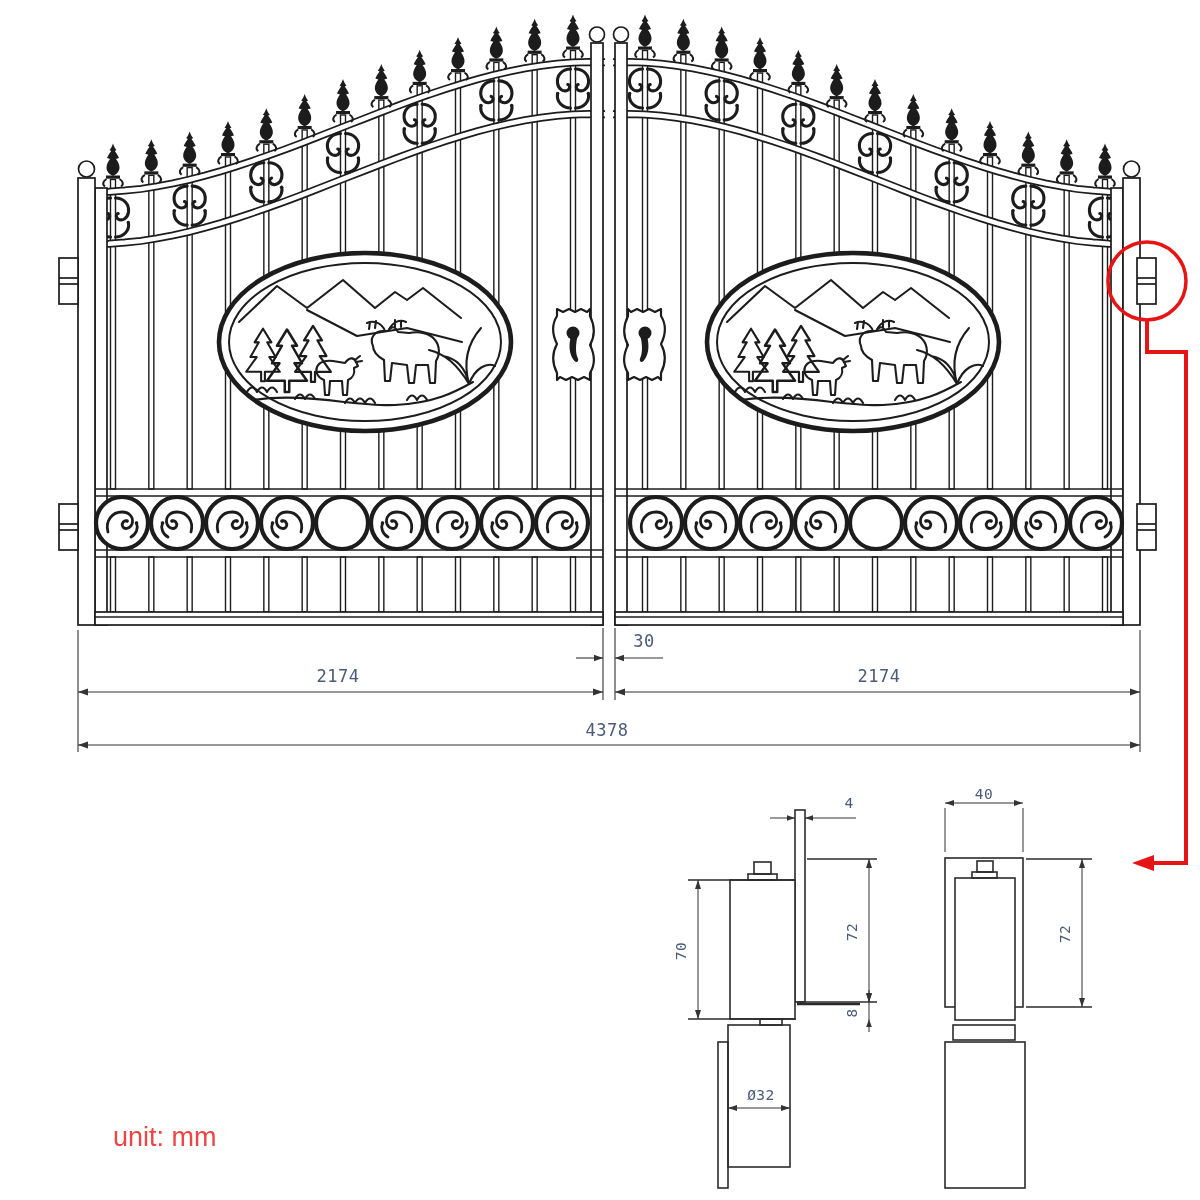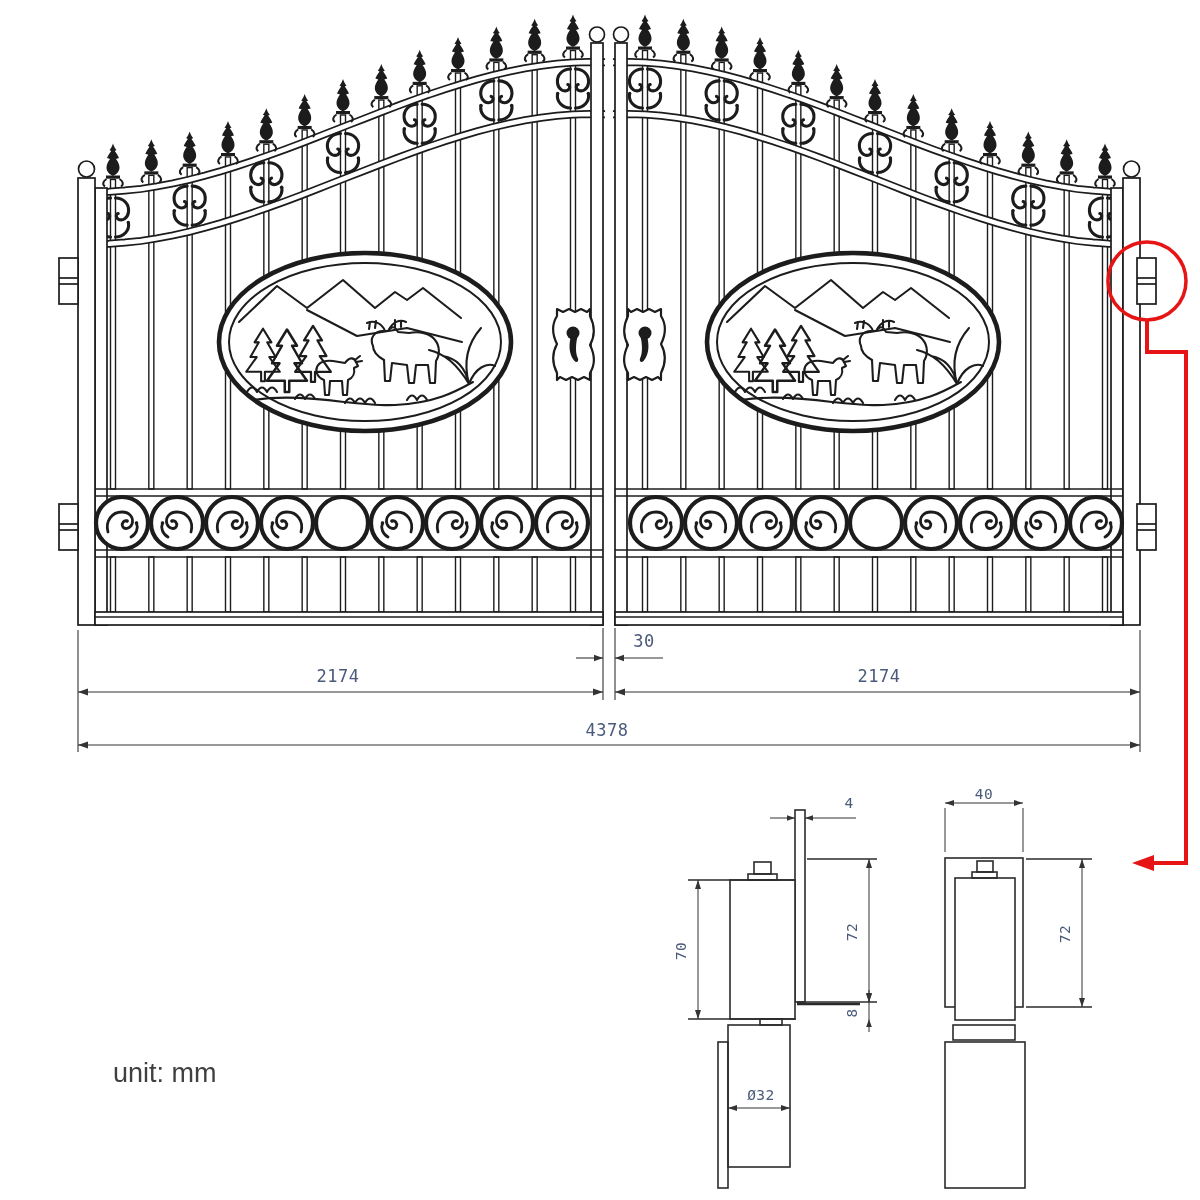--- a/index.html
+++ b/index.html
@@ -5,22 +5,22 @@
   :root{
     --line:#1c1c1c; --detail:#2b2b2b; --dimtext:#4a5a7a;
     --dimline:#333333; --red:#e61414; --bg:#ffffff;
   }
   html,body{margin:0;padding:0;background:var(--bg);}
   #stage{position:relative;width:1200px;height:1200px;background:var(--bg);overflow:hidden;}
   svg{position:absolute;left:0;top:0;}
   text.dim{font-family:"DejaVu Sans Mono",monospace;font-size:17px;fill:var(--dimtext);
            text-anchor:middle;letter-spacing:0.5px;}
   text.dim.small{font-size:14.5px;}
-  .unit-note{position:absolute;left:113px;top:1058px;font-family:"Liberation Sans",sans-serif;
-             font-size:27px;color:#404040;}
+  .unit-note{position:absolute;left:113px;top:1122px;font-family:"Liberation Sans",sans-serif;
+             font-size:27px;color:#ef4444;}
   .ln{stroke:var(--line);fill:none;}
 </style>
 </head>
 <body>
 
 <div id="stage">
 <svg id="drawing" width="1200" height="1200" viewBox="0 0 1200 1200">
   <defs>
 
     <g id="spear">

